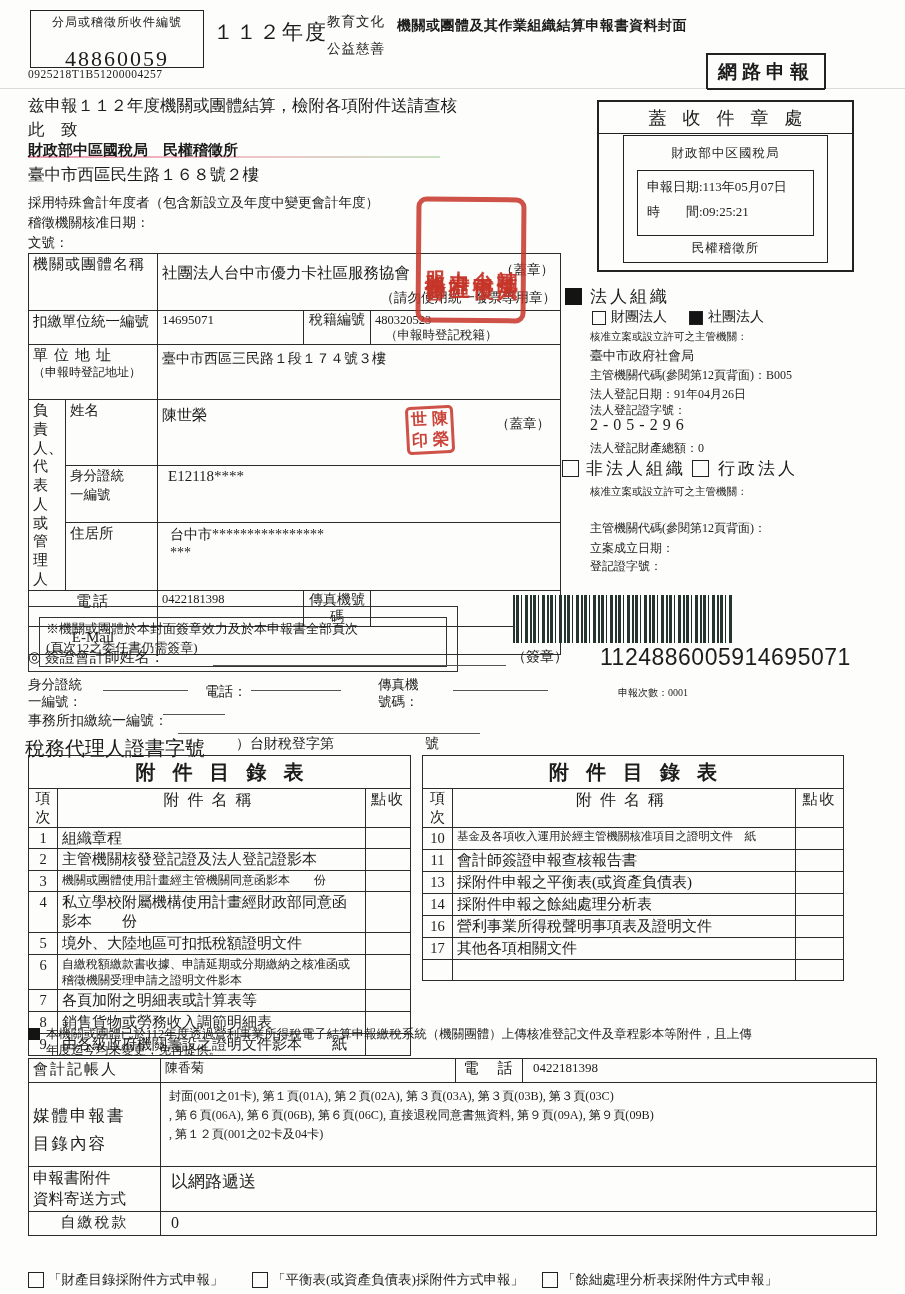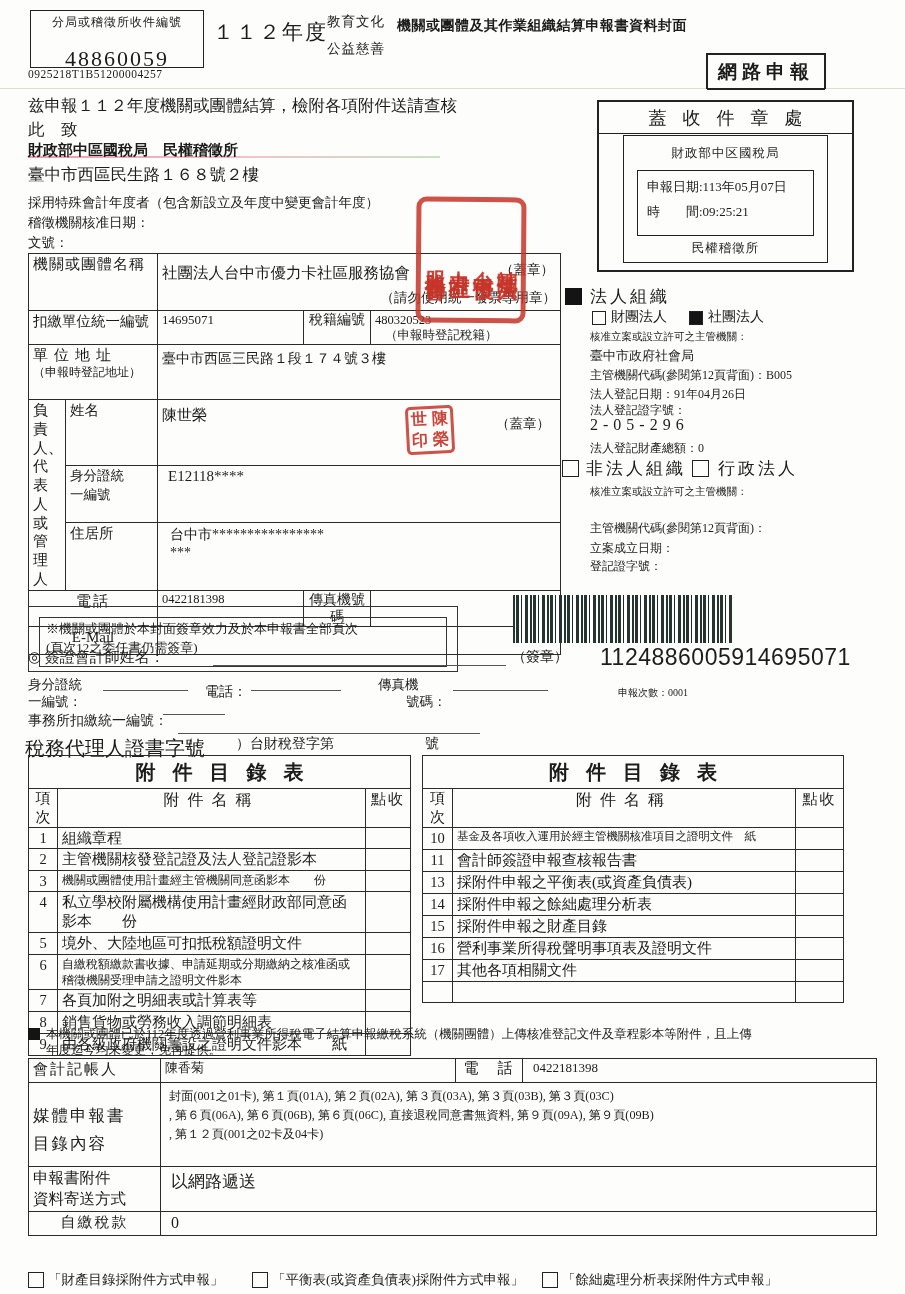--- a/index.html
+++ b/index.html
@@ -223,21 +223,21 @@
   <div class="abs" style="left:512px;top:648px;font-size:14px;">（簽章）</div>
   <div class="abs barcode"></div>
   <div class="abs bcnum">1124886005914695071</div>
 
   <div class="abs t13" style="left:28px;top:676px;">身分證統</div>
   <div class="abs t13" style="left:28px;top:693px;">一編號：</div>
   <div class="blank" style="left:103px;top:690px;width:85px;"></div>
   <div class="abs" style="left:205px;top:683px;font-size:14px;">電話：</div>
   <div class="blank" style="left:251px;top:690px;width:90px;"></div>
   <div class="abs t13" style="left:378px;top:676px;">傳真機</div>
-  <div class="abs t13" style="left:378px;top:693px;margin-left:28px;">號碼：</div>
+  <div class="abs t13" style="left:378px;top:693px;">號碼：</div>
   <div class="blank" style="left:453px;top:690px;width:95px;"></div>
   <div class="abs" style="left:618px;top:686px;font-size:10px;">申報次數：0001</div>
   <div class="abs" style="left:28px;top:712px;font-size:14px;">事務所扣繳統一編號：</div>
   <div class="blank" style="left:163px;top:714px;width:62px;"></div>
   <div class="abs" style="left:25px;top:735px;font-size:20px;">稅務代理人證書字號</div>
   <div class="abs" style="left:180px;top:735px;font-size:14px;">（　　　）台財稅登字第</div>
   <div class="abs" style="left:425px;top:735px;font-size:14px;">號</div>
   <div class="blank" style="left:178px;top:733px;width:302px;"></div>
 
   <table class="grid att" style="left:28px;top:755px;width:382px;">
@@ -329,25 +329,20 @@
           <td></td>
         </tr>
     <tr style="height:22px">
           <td class="no">13</td>
           <td class="vm">採附件申報之平衡表(或資產負債表)</td>
           <td></td>
         </tr>
     <tr style="height:22px">
           <td class="no">14</td>
           <td class="vm">採附件申報之餘絀處理分析表</td>
-          <td></td>
-        </tr>
-    <tr style="height:22px">
-          <td class="no">15</td>
-          <td class="vm">採附件申報之財產目錄</td>
           <td></td>
         </tr>
     <tr style="height:22px">
           <td class="no">16</td>
           <td class="vm">營利事業所得稅聲明事項表及證明文件</td>
           <td></td>
         </tr>
     <tr style="height:22px">
           <td class="no">17</td>
           <td class="vm">其他各項相關文件</td>

